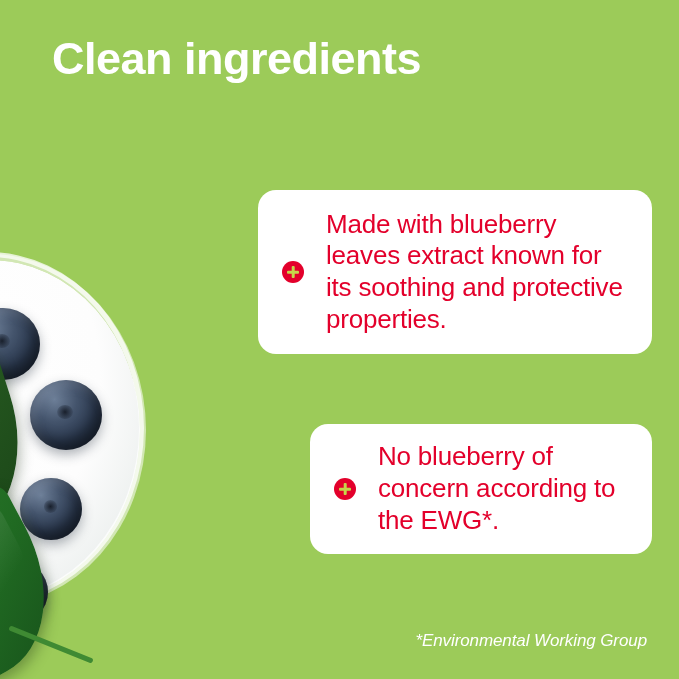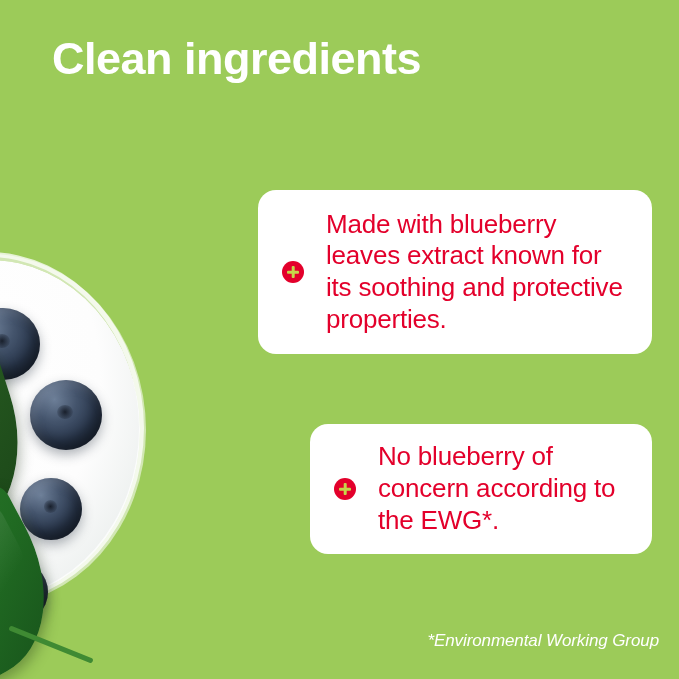--- a/index.html
+++ b/index.html
@@ -165,21 +165,21 @@
   .card-text {
     color: #e3002b;
     font-size: 26px;
     line-height: 1.22;
     font-weight: 400;
     letter-spacing: -0.2px;
   }
   
   .footnote {
     position: absolute;
-    right: 20px;
+    right: 32px;
     bottom: 28px;
     color: #ffffff;
     font-size: 17px;
     font-style: italic;
     letter-spacing: -0.1px;
   }
 </style>
 </head>
 <body>
 

